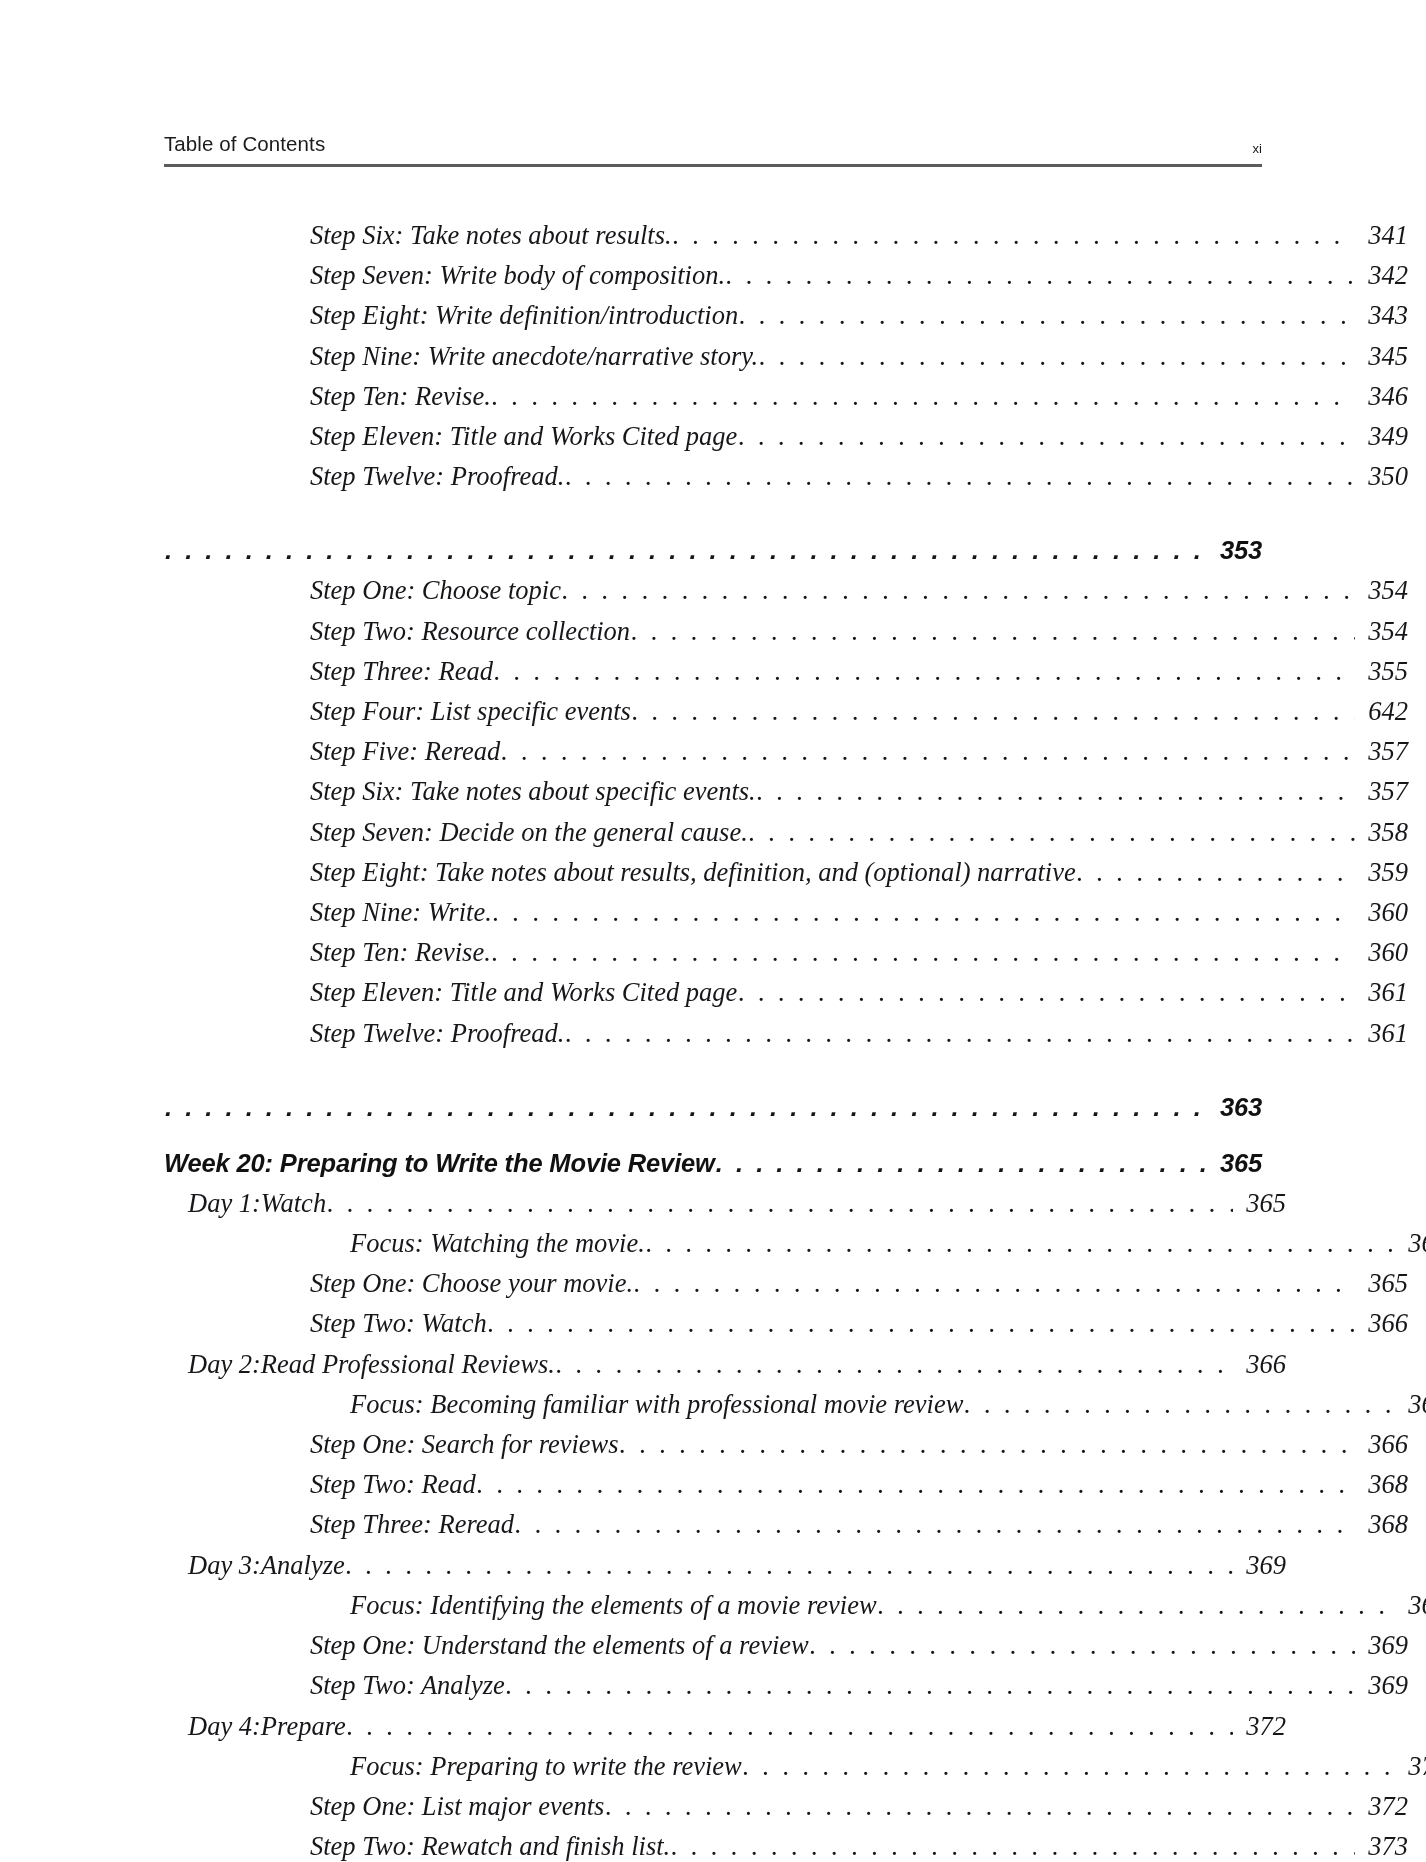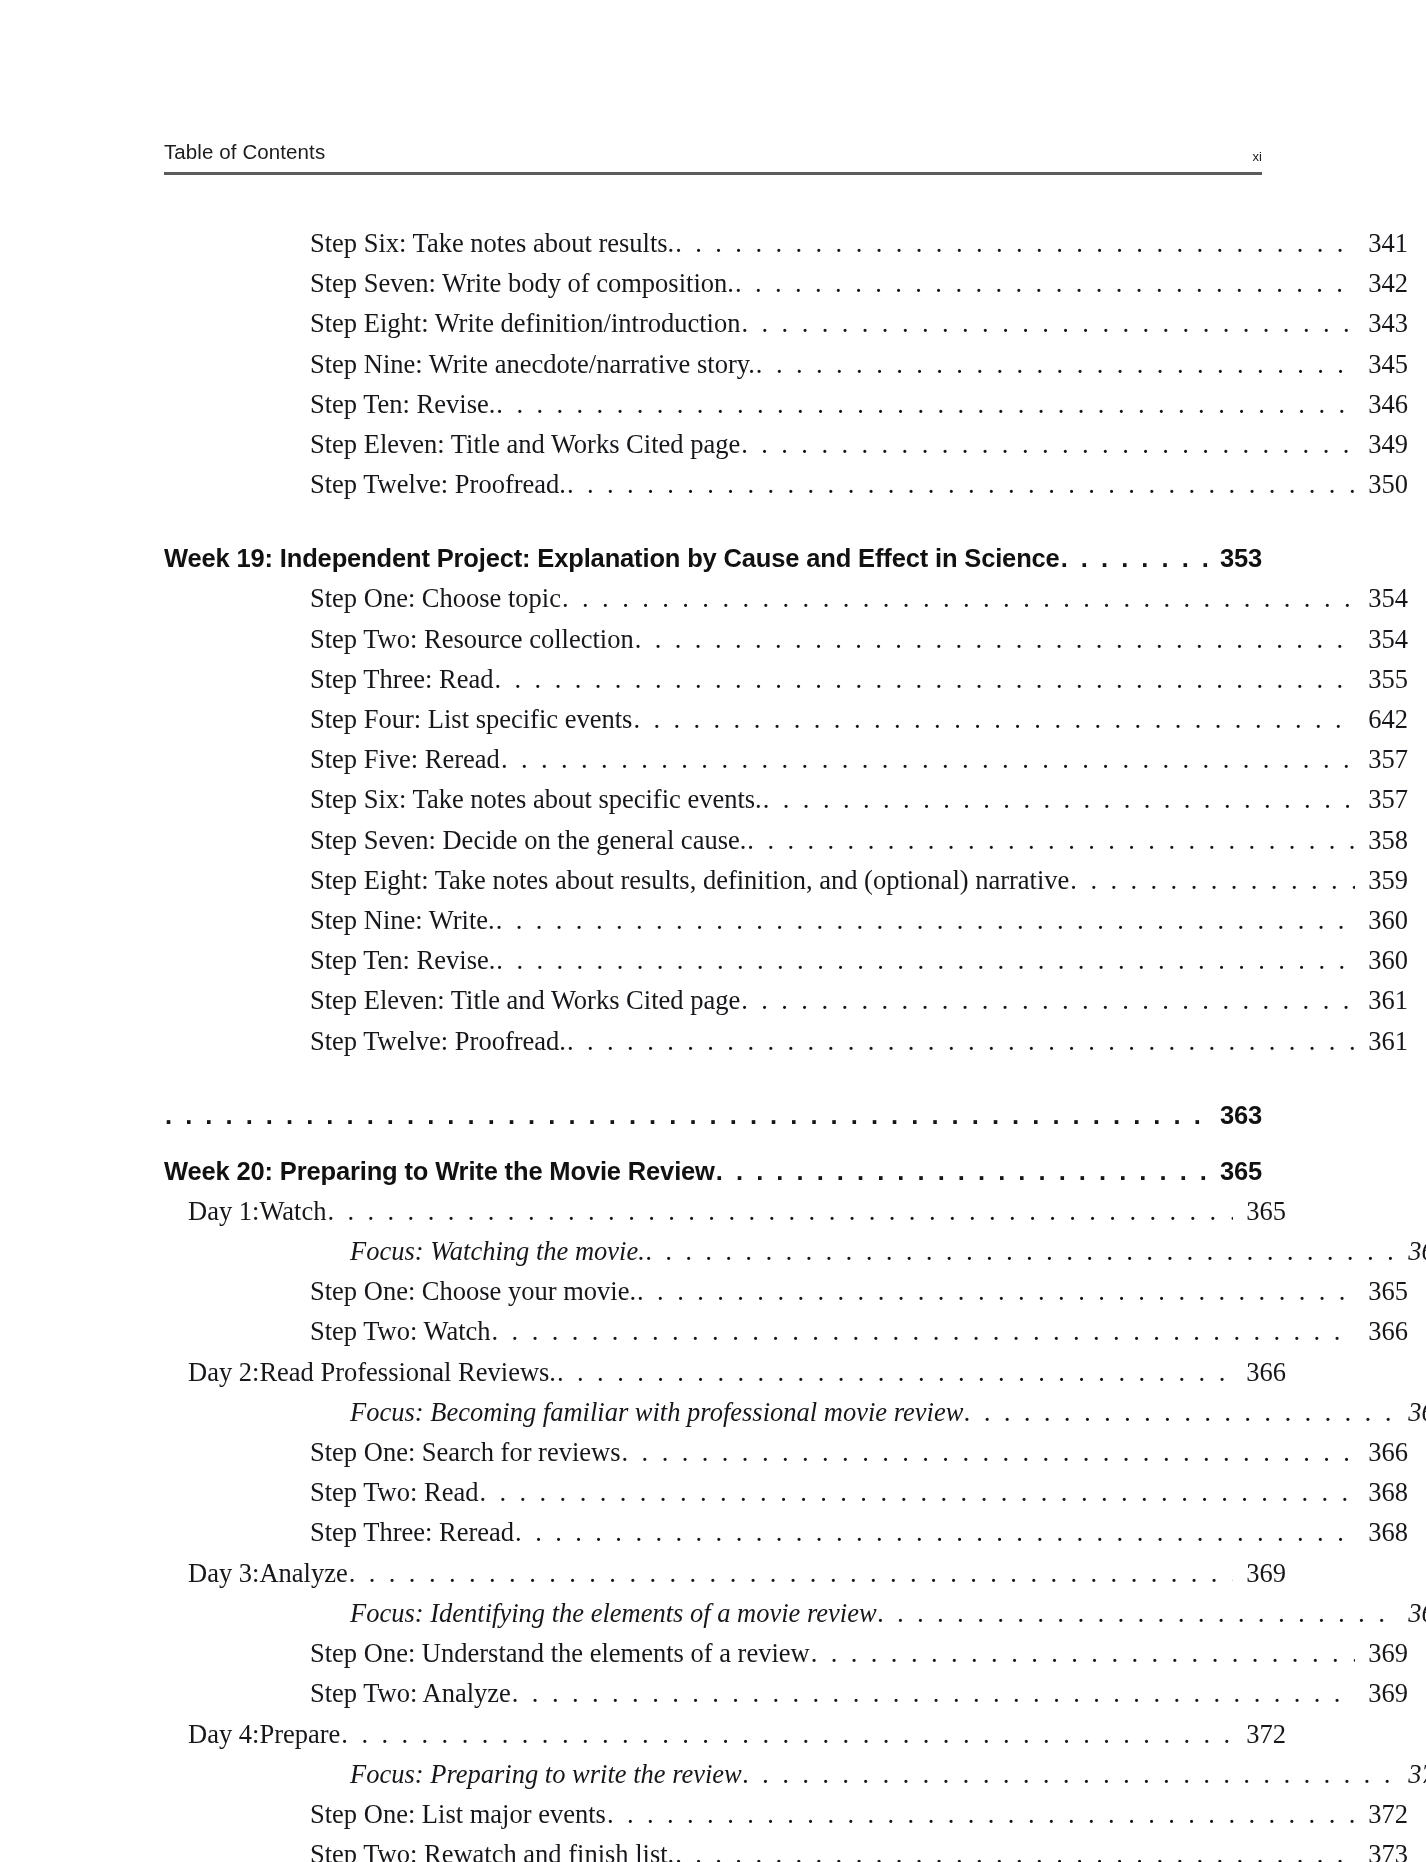--- a/index.html
+++ b/index.html
@@ -15,21 +15,21 @@
     position: relative;
     overflow: hidden;
   }
 
   .page {
     position: absolute;
     left: 0; top: 0;
     width: 1426px;
     height: 1862px;
     box-sizing: border-box;
-    padding: 12px 164px;
+    padding: 4px 164px;
   }
 
   
   .running-head {
     display: flex;
     align-items: flex-end;
     justify-content: space-between;
     padding-top: 128px;
     font-family: "Liberation Sans", sans-serif;
     font-size: 20.5px;
@@ -46,20 +46,21 @@
     border-top: 3px solid #5c5c5c;
     width: 100%;
   }
 
   
   .toc-line {
     display: flex;
     align-items: baseline;
     width: 100%;
     white-space: nowrap;
+    font-style: italic;
   }
   .toc-line .txt {
     flex: 0 0 auto;
   }
   .toc-line .leader {
     flex: 1 1 auto;
     overflow: hidden;
     white-space: nowrap;
     margin: 0 1px;
     letter-spacing: 3.4px;
@@ -154,21 +155,20 @@
         <span class="leader">. . . . . . . . . . . . . . . . . . . . . . . . . . . . . . . . . . . . . . . . . . . . . . . . . . . . . . . . . . . . . . . . . . . . . . . . . . . . . . . . . . . . . . . . . . . . . . . . . . . . . . . . . . . . . . . . . . . . . . . . . . . . . . . . . . . . . . . . . . . . </span>
         <span class="pg">349</span>
       </div>
       <div class="toc-line entry lvl-step">
         <span class="txt">Step Twelve: Proofread.</span>
         <span class="leader">. . . . . . . . . . . . . . . . . . . . . . . . . . . . . . . . . . . . . . . . . . . . . . . . . . . . . . . . . . . . . . . . . . . . . . . . . . . . . . . . . . . . . . . . . . . . . . . . . . . . . . . . . . . . . . . . . . . . . . . . . . . . . . . . . . . . . . . . . . . . </span>
         <span class="pg">350</span>
       </div>
       <div class="gap-block"></div>
       <div class="toc-line heading">
-        <span class="txt">Week 19: Independent Project: Explanation by Cause and Effect in Science</span>
         <span class="leader">. . . . . . . . . . . . . . . . . . . . . . . . . . . . . . . . . . . . . . . . . . . . . . . . . . . . . . . . . . . . . . . . . . . . . . . . . . . . . . . . . . . . . . . . . . . . . . . . . . . . . . . . . . . . . . . . . . . . . . . . . . . . . . . . . . . . . . . . . . . . </span>
         <span class="pg">353</span>
       </div>
       <div class="toc-line entry lvl-step">
         <span class="txt">Step One: Choose topic</span>
         <span class="leader">. . . . . . . . . . . . . . . . . . . . . . . . . . . . . . . . . . . . . . . . . . . . . . . . . . . . . . . . . . . . . . . . . . . . . . . . . . . . . . . . . . . . . . . . . . . . . . . . . . . . . . . . . . . . . . . . . . . . . . . . . . . . . . . . . . . . . . . . . . . . </span>
         <span class="pg">354</span>
       </div>
       <div class="toc-line entry lvl-step">
         <span class="txt">Step Two: Resource collection</span>

